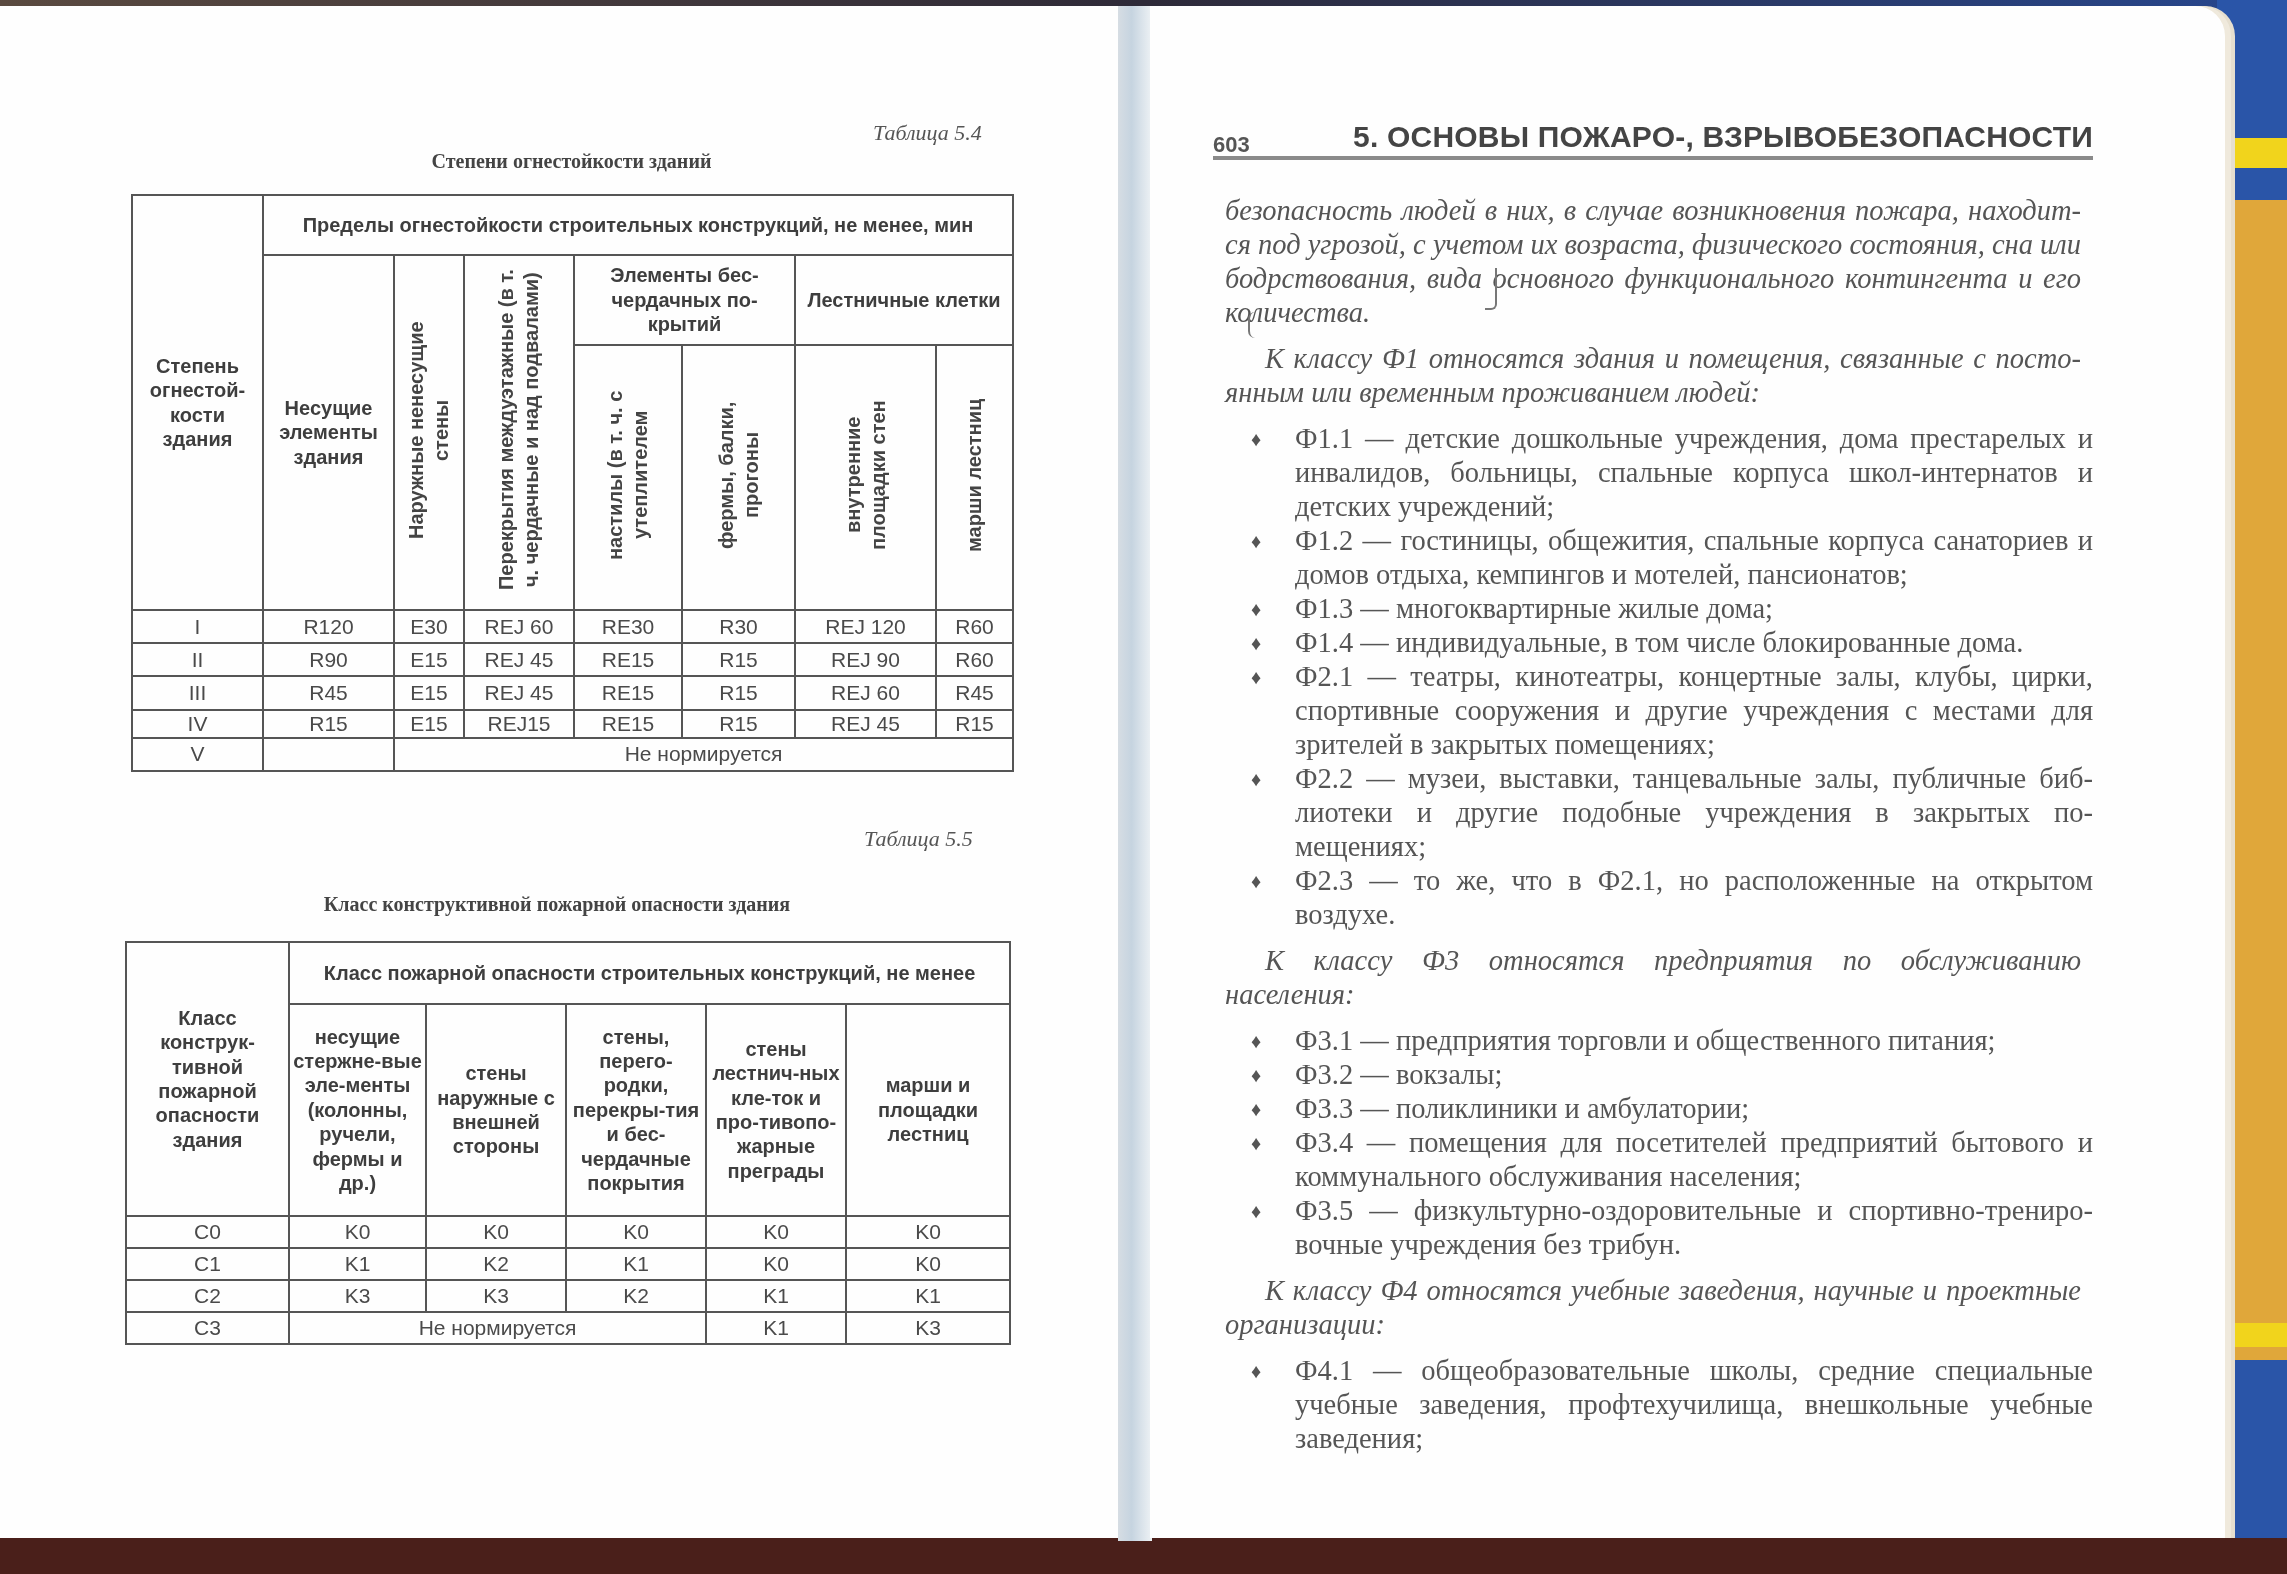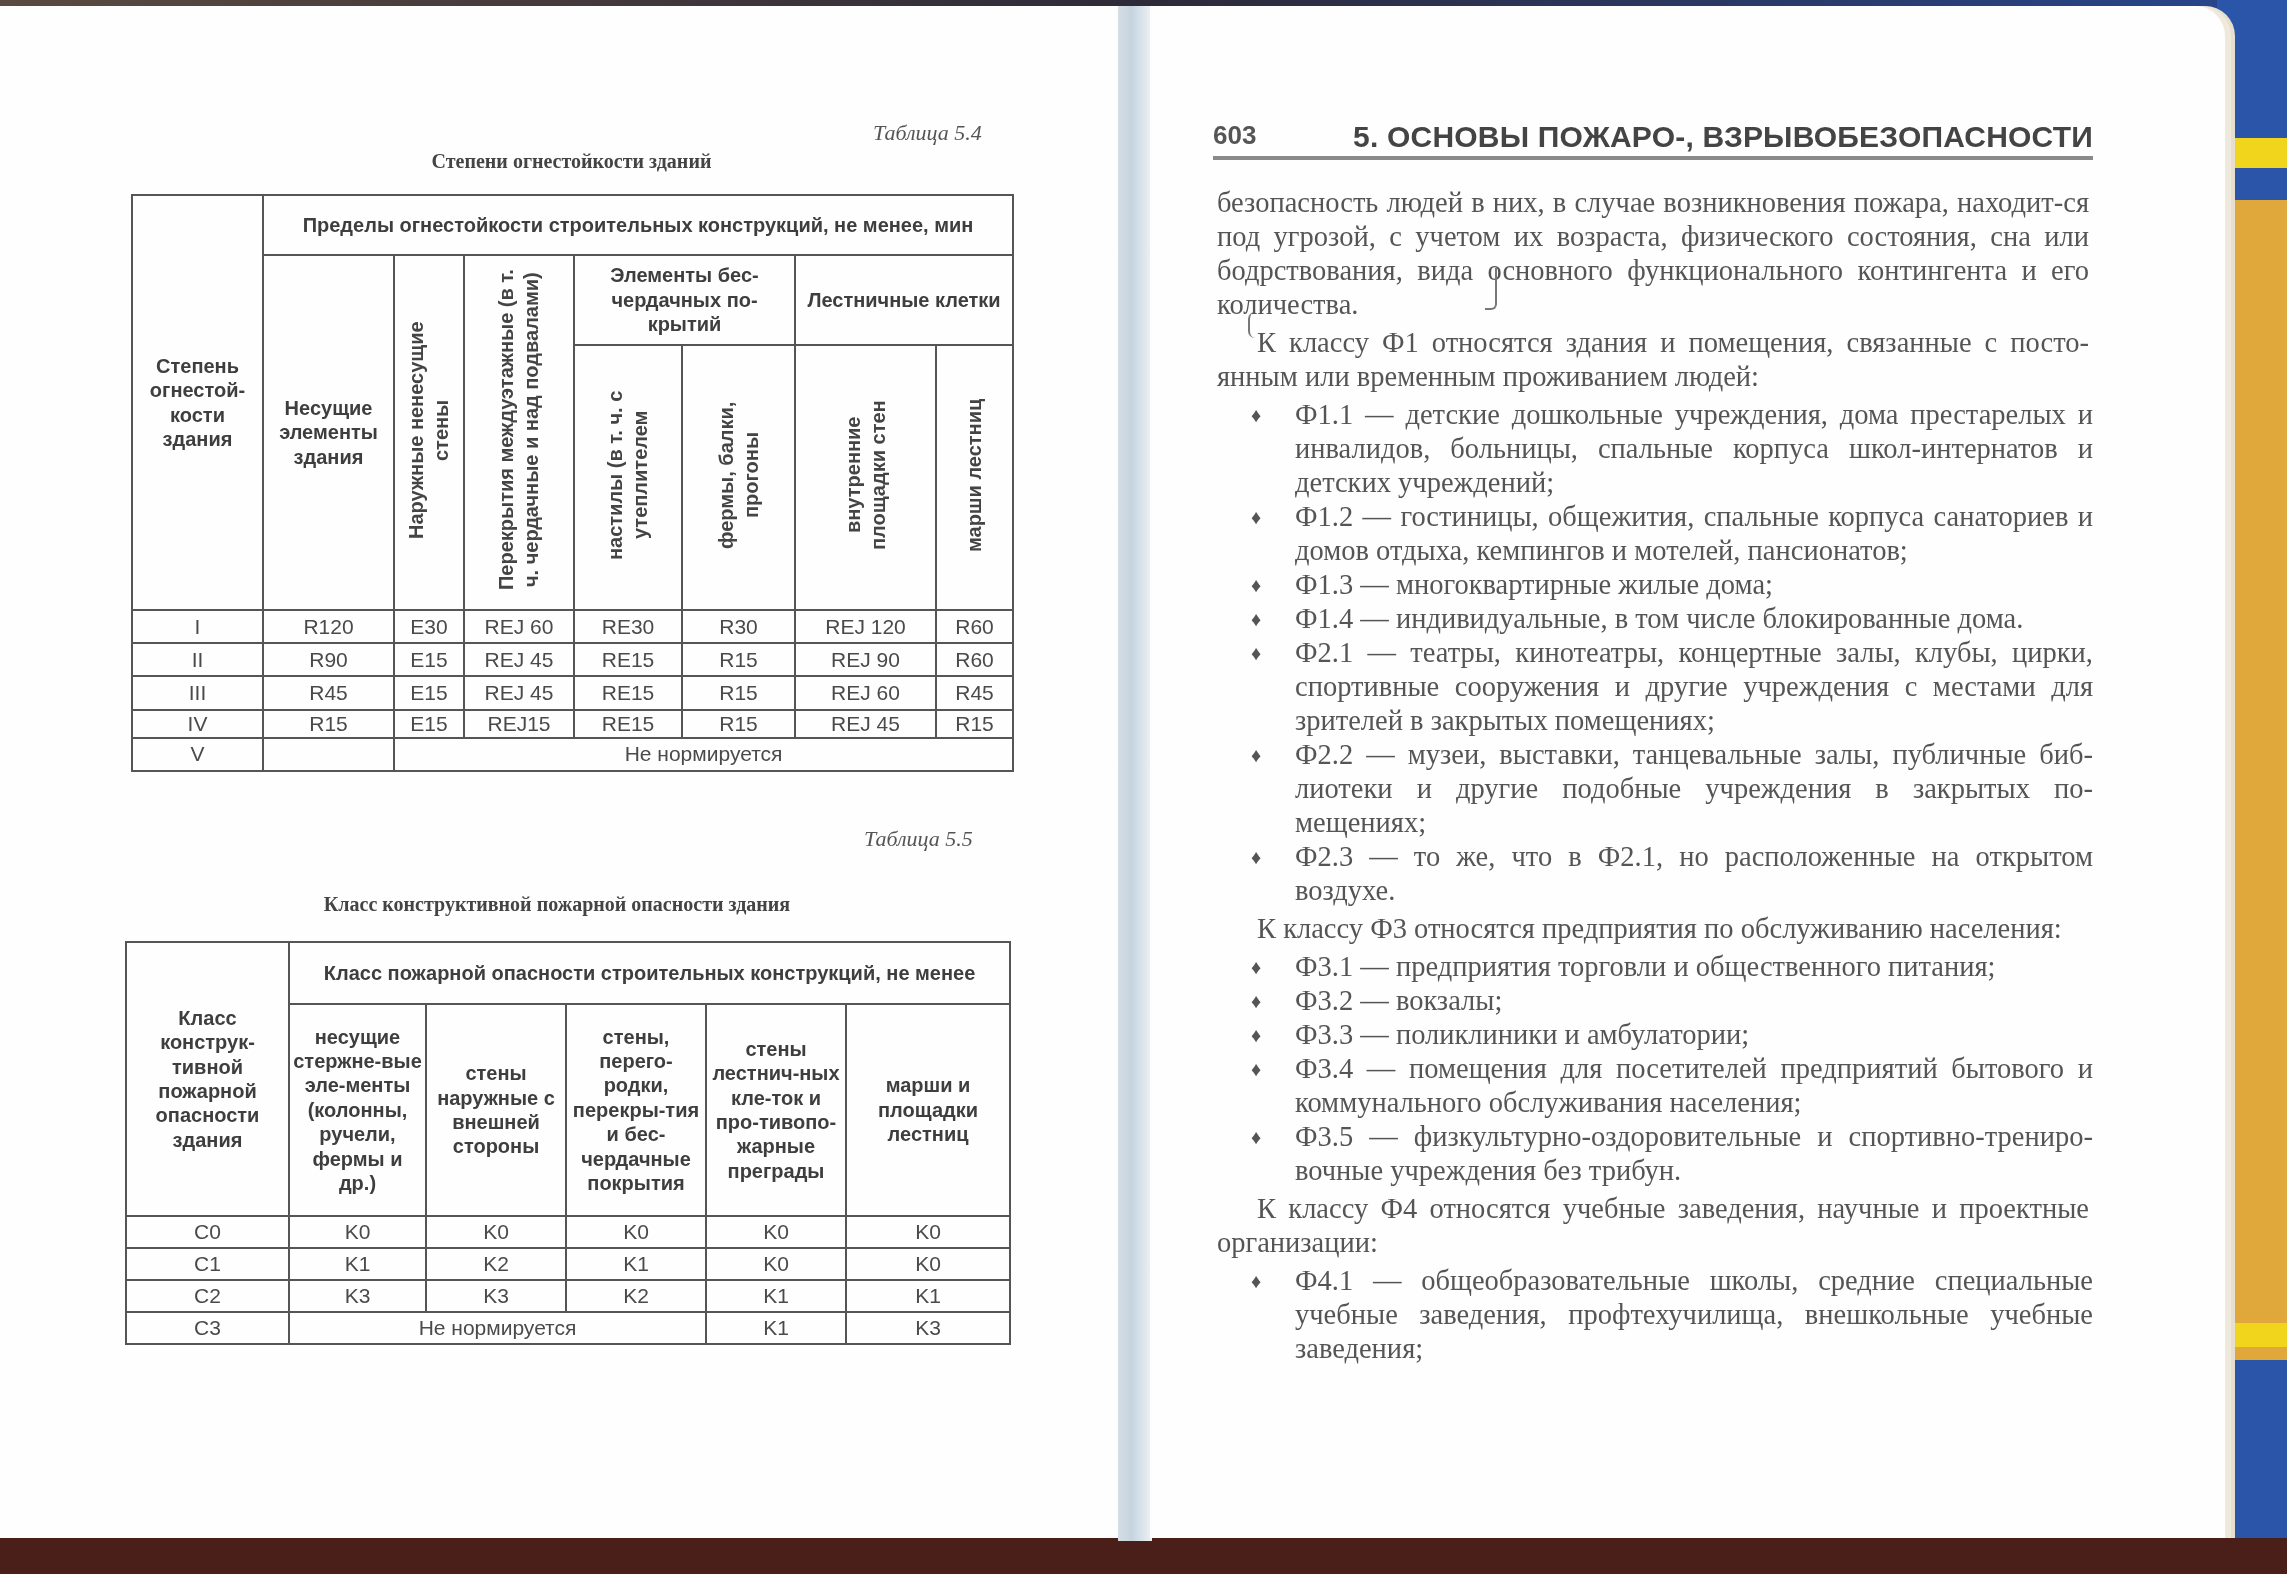--- a/index.html
+++ b/index.html
@@ -28,25 +28,25 @@
   table.grid { position: absolute; border-collapse: collapse; table-layout: fixed; font-family: "Liberation Sans", sans-serif; color: #444; }
   table.grid td { border: 2px solid #555; text-align: center; vertical-align: middle; padding: 0 3px; line-height: 1.22; }
   .hdr { font-weight: bold; font-size: 20px; color: #3e3e3e; }
   .val { font-size: 21px; color: #4a4a4a; }
   .vert { writing-mode: vertical-rl; transform: rotate(180deg); display: inline-block; text-align: center; font-weight: bold; font-size: 20px; line-height: 1.25; }
 
   #t54 { left: 131px; top: 194px; width: 881px; }
   #t55 { left: 125px; top: 941px; width: 884px; }
 
   .running-head { position: absolute; left: 1213px; top: 116px; width: 880px; height: 40px; border-bottom: 4px solid #8a8a8a; }
-  .page-num { position: absolute; left: 0; top: 4px; font-weight: bold; font-size: 26px; color: #555; }
+  .page-num { position: absolute; left: 0; top: 16px; font-weight: bold; font-size: 22px; color: #555; }
   .chapter-title { position: absolute; right: 0; top: 4px; font-weight: bold; font-size: 30px; color: #444; letter-spacing: 0.2px; }
 
   .body-text { position: absolute; left: 1213px; top: 182px; width: 880px; font-family: "Liberation Serif", serif; font-size: 28.5px; line-height: 34px; color: #555; text-align: justify; }
-  .body-text p { margin: 4px; }
+  .body-text p { margin: 12px; font-style: italic; }
   .body-text p.indent { text-indent: 40px; }
   .body-text ul { list-style: none; margin: 0; padding: 0 0 0 82px; }
   .body-text li { position: relative; }
   .body-text li .bullet { position: absolute; left: -44px; top: 0; font-size: 20px; color: #555; }
   .pencil { position: absolute; border: 2px solid #777; border-radius: 8px; }
 </style>
 </head>
 <body>
 
 <div class="cover-top"></div>

